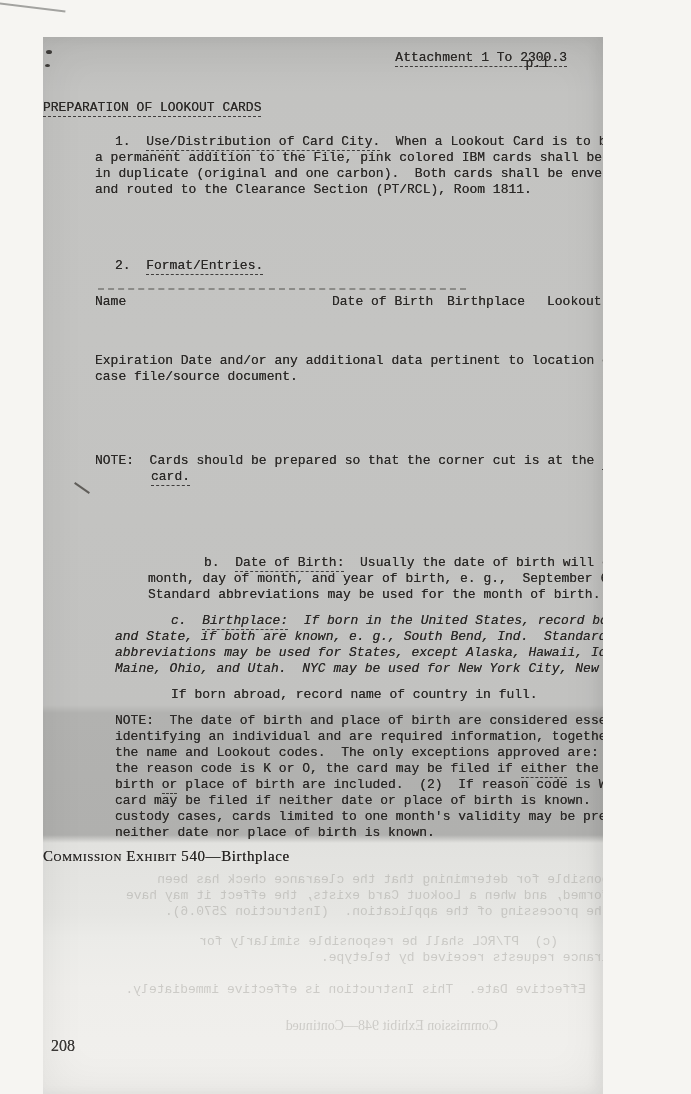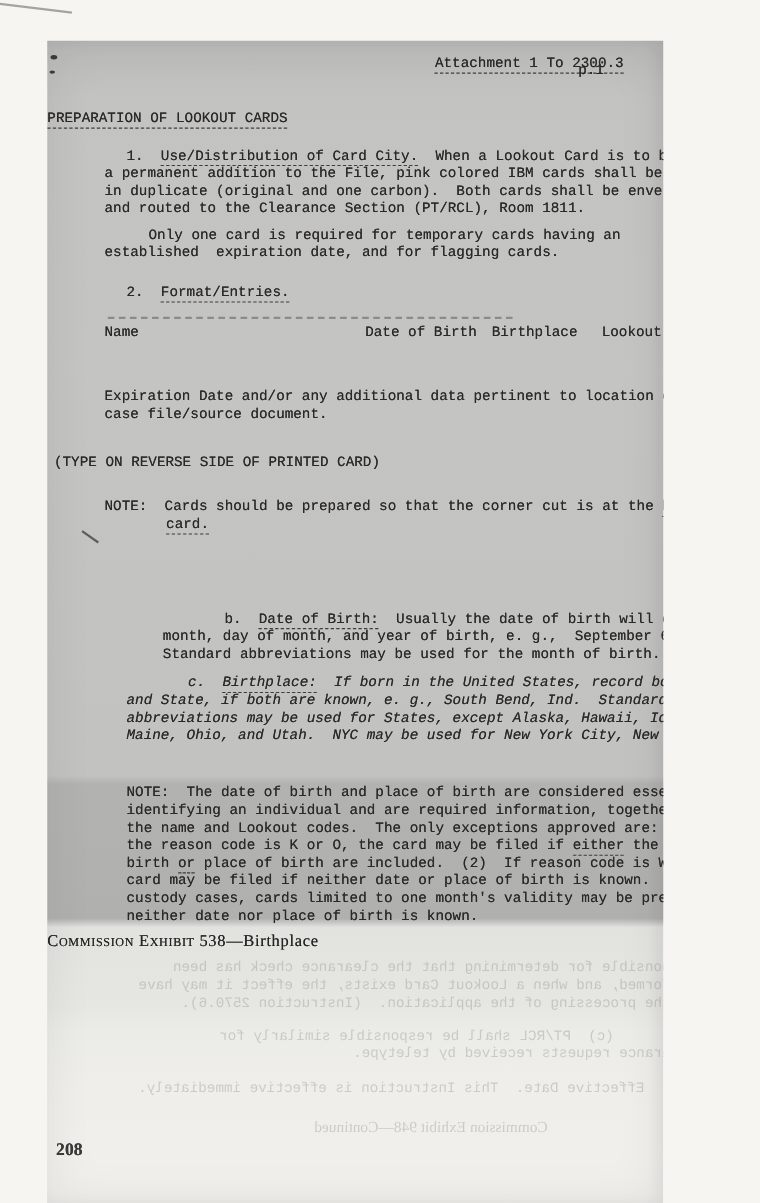--- a/index.html
+++ b/index.html
@@ -61,55 +61,54 @@
   <div class="speck" style="left:2px;top:27px;width:5px;height:3px;"></div>
   <div class="speck" style="left:589px;top:21px;width:4px;height:3px;opacity:.6;"></div>
 
   <div class="txt right nowrap" style="top:13px;right:36px;"><span class="u">Attachment 1 To 2300.3</span></div>
   <div class="txt right nowrap" style="top:19px;right:54px;">p.1</div>
 
   <div class="txt center" style="top:63px;left:0;width:612px;"><span class="u">PREPARATION OF LOOKOUT CARDS</span></div>
 
   <div class="txt" style="top:97px;left:52px;width:562px;text-indent:20px;"><span>1.  </span><span class="u">Use/Distribution of Card City.</span><span>  When a Lookout Card is to become a permanent addition to the File, pink colored IBM cards shall be typed in duplicate (original and one carbon).  Both cards shall be enveloped and routed to the Clearance Section (PT/RCL), Room 1811.</span></div>
 
-  <div class="txt" style="top:169px;left:52px;width:560px;text-indent:40px;">Only one card is required for temporary cards having an established  expiration date, and for flagging cards.</div>
 
   <div class="txt" style="top:221px;left:52px;text-indent:20px;"><span>2.  </span><span class="u">Format/Entries.</span></div>
 
   <div class="dash-artifact" style="top:251px;left:55px;width:368px;"></div>
 
   <div class="txt" style="top:316px;left:52px;width:560px;">Expiration Date and/or any additional data pertinent to location of case file/source document.</div>
 
   <div class="txt" style="top:257px;left:52px;width:588px;height:16px;">
     <span class="colhead" style="left:0;">Name</span>
     <span class="colhead" style="left:237px;">Date of Birth</span>
     <span class="colhead" style="left:352px;">Birthplace</span>
     <span class="colhead" style="left:452px;">Lookout Data Cod</span>
   </div>
 
-  <div class="txt center" style="top:376px;left:6px;width:628px;">(TYPE ON REVERSE SIDE OF PRINTED CARD)</div>
 
   <div class="txt" style="top:416px;left:52px;width:560px;padding-left:56px;text-indent:-56px;"><span>NOTE:  </span><span>Cards should be prepared so that the corner cut is at the </span><span class="u">bottom of the card.</span></div>
   <div class="slash-mark" style="top:450px;left:30px;"></div>
 
 
   <div class="txt" style="top:518px;left:72px;width:566px;text-indent:56px;margin-left:33px;"><span>b.  </span><span class="u">Date of Birth:</span><span>  Usually the date of birth will consist of the month, day of month, and year of birth, e. g.,  September 6, 1915. Standard abbreviations may be used for the month of birth.</span></div>
 
   <div class="txt" style="top:576px;left:72px;width:566px;text-indent:56px;font-style:italic;"><span>c.  </span><span class="u">Birthplace:</span><span>  If born in the United States, record both City and State, if both are known, e. g., South Bend, Ind.  Standard abbreviations may be used for States, except Alaska, Hawaii, Iowa, Maine, Ohio, and Utah.  NYC may be used for New York City, New York.</span></div>
 
+  <div class="txt" style="top:650px;left:72px;width:560px;text-indent:56px;">If born abroad, record name of country in full.</div>
 
   <div class="txt" style="top:676px;left:72px;width:568px;"><span>NOTE:  The date of birth and place of birth are considered essential for identifying an individual and are required information, together with the name and Lookout codes.  The only exceptions approved are: (1)  If the reason code is K or O, the card may be filed if </span><span class="u">either</span><span> the date of birth </span><span class="u">or</span><span> place of birth are included.  (2)  If reason code is W, the card may be filed if neither date or place of birth is known.  (3)  In custody cases, cards limited to one month's validity may be prepared if neither date nor place of birth is known.</span></div>
 
-  <div class="txt serif caption center" style="top:811px;left:0;width:640px;"><span class="sc">Commission Exhibit 538</span><span>—Birthplace</span></div>
+  <div class="txt serif caption center" style="top:811px;left:0;width:640px;"><span class="sc">Commission Exhibit 540</span><span>—Birthplace</span></div>
 
   <div class="bleed">
     <div class="txt nowrap" style="top:0;left:20px;">responsible for determining that the clearance check has been</div>
     <div class="txt nowrap" style="top:16px;left:20px;">performed, and when a Lookout Card exists, the effect it may have</div>
     <div class="txt nowrap" style="top:32px;left:20px;">on the processing of the application.  (Instruction 2570.6).</div>
     <div class="txt nowrap" style="top:62px;left:95px;">(c)  PT/RCL shall be responsible similarly for</div>
     <div class="txt nowrap" style="top:78px;left:20px;">clearance requests received by teletype.</div>
     <div class="txt nowrap" style="top:110px;left:36px;">8.  Effective Date.  This Instruction is effective immediately.</div>
     <div class="txt nowrap serif" style="top:146px;left:155px;font-size:14px;">Commission Exhibit 948—Continued</div>
   </div>
 
-  <div class="txt serif" style="top:1001px;left:8px;font-size:16px;color:#3b3937;font-weight:bold;">208</div>
+  <div class="txt serif" style="top:1001px;left:8px;font-size:16px;color:#3b3937;">208</div>
 
 </div>
 
 </body></html>

